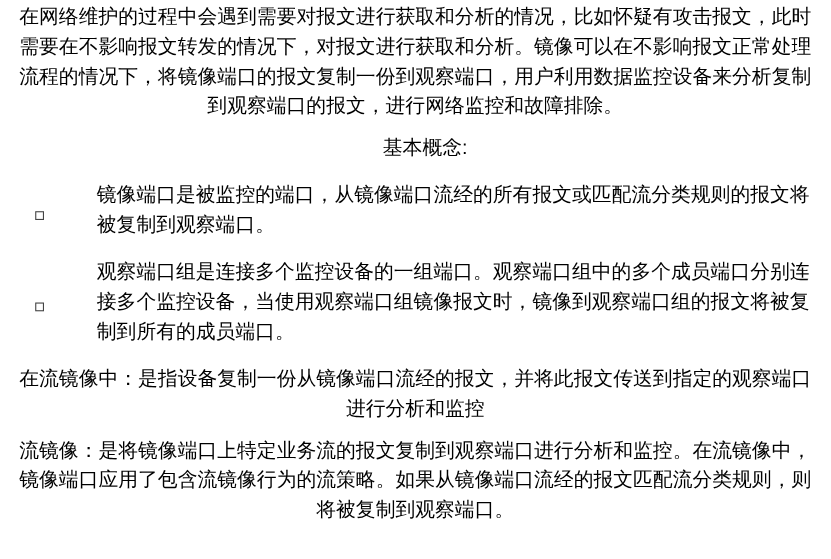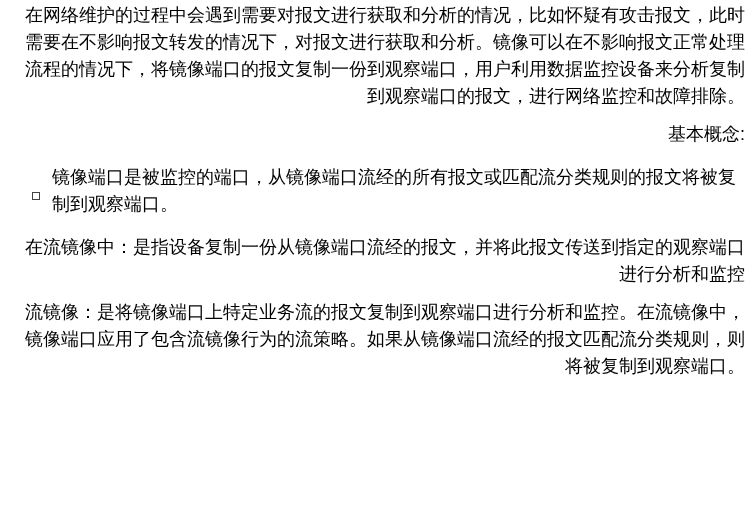--- a/index.html
+++ b/index.html
@@ -13,36 +13,37 @@
     box-sizing: border-box;
     padding: 2px 10px 0 10px;
     font-family: "Liberation Sans", sans-serif;
     color: #000000;
     font-size: 18px;
     line-height: 27px;
     overflow: hidden;
   }
   .para {
     margin: 0 0 11px 0;
-    text-align: right;
+    text-align: center;
     word-break: normal;
     overflow-wrap: break-word;
   }
   .heading-para {
     margin: 0 0 2px 18px;
   }
   .concept-list {
     list-style: none;
     margin: 16px 0 12px 0;
     padding: 0 0 0 22px;
   }
   .concept-item {
     display: flex;
     align-items: center;
     margin: 0 0 16px 0;
+    gap: 36px;
   }
   .bullet {
     flex: 0 0 auto;
     width: 6px;
     height: 6px;
     border: 1px solid #444444;
     background: #ffffff;
     margin: 9px 12px 0 0;
   }
   .li-text {
@@ -56,19 +57,23 @@
 
   <p class="para">在网络维护的过程中会遇到需要对报文进行获取和分析的情况，比如怀疑有攻击报文，此时需要在不影响报文转发的情况下，对报文进行获取和分析。镜像可以在不影响报文正常处理流程的情况下，将镜像端口的报文复制一份到观察端口，用户利用数据监控设备来分析复制到观察端口的报文，进行网络监控和故障排除。</p>
 
   <p class="para heading-para">基本概念:</p>
 
   <ul class="concept-list">
     <li class="concept-item">
       <span class="bullet"></span>
       <span class="li-text">镜像端口是被监控的端口，从镜像端口流经的所有报文或匹配流分类规则的报文将被复制到观察端口。</span>
     </li>
+    <li class="concept-item">
+      <span class="bullet"></span>
+      <span class="li-text">观察端口组是连接多个监控设备的一组端口。观察端口组中的多个成员端口分别连接多个监控设备，当使用观察端口组镜像报文时，镜像到观察端口组的报文将被复制到所有的成员端口。</span>
+    </li>
   </ul>
 
   <p class="para">在流镜像中：是指设备复制一份从镜像端口流经的报文，并将此报文传送到指定的观察端口进行分析和监控</p>
 
   <p class="para">流镜像：是将镜像端口上特定业务流的报文复制到观察端口进行分析和监控。在流镜像中，镜像端口应用了包含流镜像行为的流策略。如果从镜像端口流经的报文匹配流分类规则，则将被复制到观察端口。</p>
 
 </main>
 
 </body></html>

